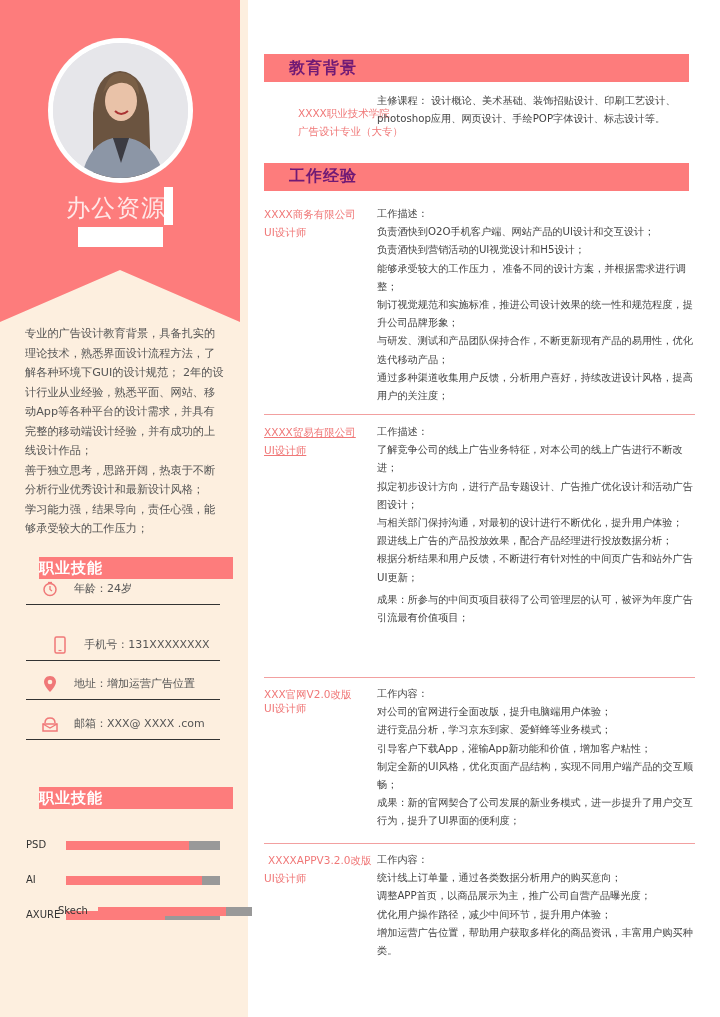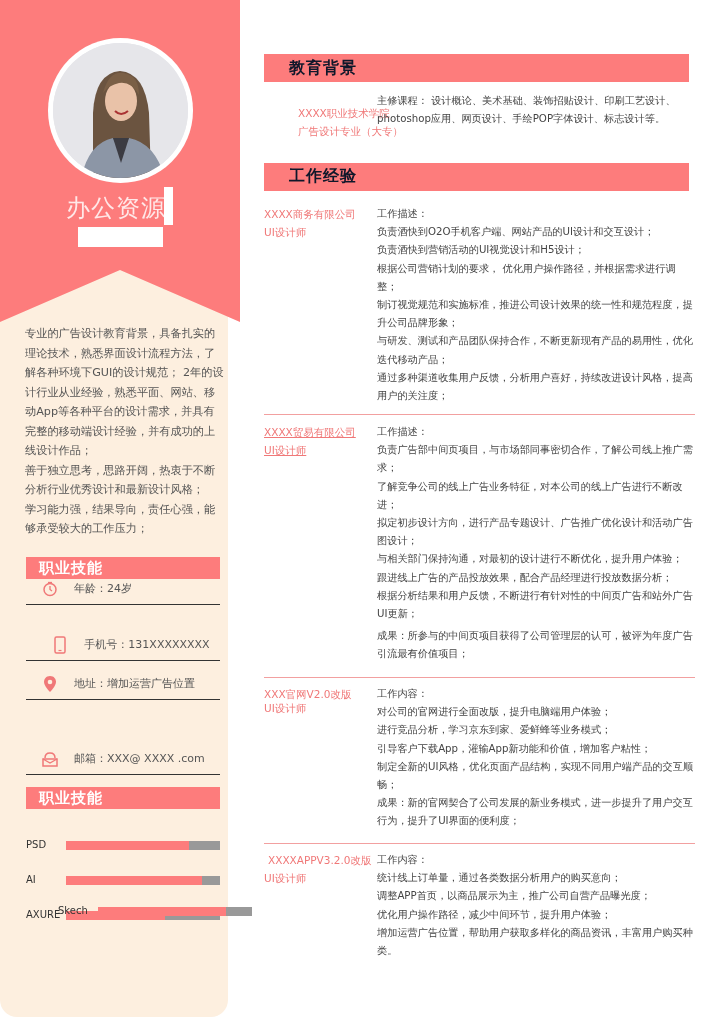--- a/index.html
+++ b/index.html
@@ -1,44 +1,44 @@
 <!DOCTYPE html>
 <html><head>
 <meta charset="utf-8">
 <style>
   * { box-sizing: border-box; margin: 0; padding: 0; }
   html, body { width: 720px; height: 1017px; background: #ffffff; overflow: hidden; }
   body { font-family: "DejaVu Sans", "Liberation Sans", sans-serif; color: #444; position: relative; }
 
-  .sidebar { position: absolute; left: 0; top: 0; width: 228px; height: 1017px; background: #fdefdf; border-radius: 17px; }
+  .sidebar { position: absolute; left: 0; top: 0; width: 248px; height: 1017px; background: #fdefdf; }
   .sidebar-top { position: absolute; left: 0; top: 0; width: 240px; height: 322px; background: #fd7c7c;
     clip-path: polygon(0 0, 240px 0, 240px 322px, 120px 270px, 0 322px); }
   .avatar-ring { position: absolute; left: 48px; top: 38px; width: 145px; height: 145px; border-radius: 50%;
     background: #ffffff; padding: 5px; }
   .avatar { width: 135px; height: 135px; border-radius: 50%; background: #e6e6ea; overflow: hidden; position: relative; }
   .avatar svg { width: 100%; height: 100%; display: block; }
   .name { position: absolute; left: 66px; top: 192px; font-size: 24px; color: #ffe8e8; letter-spacing: 1px; }
   .name-cursor { position: absolute; left: 164px; top: 187px; width: 9px; height: 38px; background: #fff; }
   .name-sub { position: absolute; left: 78px; top: 227px; width: 85px; height: 20px; background: #fff; }
 
   .intro { position: absolute; left: 25px; top: 324px; width: 200px; font-size: 11.2px; line-height: 19.5px; color: #555; }
   .intro p { margin: 0; }
 
-  .side-title { position: absolute; left: 26px; width: 194px; height: 22px; background: #fd7c7c; color: #fff;
-    font-size: 15px; font-weight: bold; padding-left: 13px; line-height: 22px; letter-spacing: 1px; }
+  .side-title { position: absolute; left: 39px; width: 194px; height: 22px; background: #fd7c7c; color: #fff;
+    font-size: 15px; font-weight: bold; line-height: 22px; letter-spacing: 1px; }
   .info-row { position: absolute; left: 26px; width: 194px; height: 32px; border-bottom: 1.5px solid #333; display: flex; align-items: center; }
   .info-row .ic { width: 20px; height: 20px; margin-left: 14px; margin-right: 14px; display: flex; align-items: center; justify-content: center; }
   .info-row .lbl { font-size: 11px; color: #555; }
 
   .skill { position: absolute; left: 26px; width: 194px; height: 14px; }
   .skill .sname { position: absolute; left: 0; top: -2px; font-size: 10px; color: #333; }
   .skill .bar { position: absolute; left: 40px; top: 0; width: 154px; height: 9px; background: #999; overflow: hidden; }
   .skill .fill { position: absolute; left: 0; top: 0; height: 9px; background: #fd7c7c; }
 
-  .main-title { position: absolute; left: 264px; width: 425px; height: 28px; background: #fd7c7c; color: #0f172a;
+  .main-title { position: absolute; left: 264px; width: 425px; height: 28px; background: #fd7c7c; color: #701a75;
     font-size: 16px; font-weight: bold; padding-left: 25px; line-height: 28px; letter-spacing: 1px; }
   .entry-left { position: absolute; left: 264px; width: 110px; font-size: 10.5px; line-height: 18px; color: #f07878; }
   .entry-right { position: absolute; left: 377px; width: 318px; font-size: 10.2px; line-height: 18.2px; color: #444; }
   .entry-right p { margin: 0; }
   .sep { position: absolute; left: 264px; width: 431px; height: 1px; background: #f2a0a0; }
 </style>
 </head>
 <body>
 
 <div class="sidebar">
@@ -91,21 +91,21 @@
   </div>
   <div class="info-row" style="top:668px;">
     <span class="ic">
       <svg width="14" height="18" viewBox="0 0 14 18">
           <path d="M7 1 C3 1 1 4 1 7 C1 11 7 17 7 17 C7 17 13 11 13 7 C13 4 11 1 7 1 Z" fill="#f07878"></path>
           <circle cx="7" cy="7" r="2.3" fill="#fdefdf"></circle>
         </svg>
     </span>
     <span class="lbl">地址：增加运营广告位置</span>
   </div>
-  <div class="info-row" style="top:743px;">
+  <div class="info-row" style="top:708px;">
     <span class="ic">
       <svg width="18" height="16" viewBox="0 0 18 16">
           <path d="M4 7 Q4 2 9 2 Q14 2 14 7" stroke="#f07878" stroke-width="1.5" fill="none"></path>
           <rect x="2" y="8" width="14" height="7" stroke="#f07878" stroke-width="1.5" fill="none"></rect>
           <path d="M2 8 L9 12 L16 8" stroke="#f07878" stroke-width="1.3" fill="none"></path>
         </svg>
     </span>
     <span class="lbl">邮箱：XXX@ XXXX .com</span>
   </div>
 
@@ -149,34 +149,33 @@
 <div class="main-title" style="top:163px;font-family:Liberation Mono, monospace;">工作经验</div>
 
 <div class="entry-left" style="top:205px;">
   <div>XXXX商务有限公司</div>
   <div>UI设计师</div>
 </div>
 <div class="entry-right" style="top:205px;">
   <p>工作描述：</p>
   <p>负责酒快到O2O手机客户端、网站产品的UI设计和交互设计；</p>
   <p>负责酒快到营销活动的UI视觉设计和H5设计；</p>
-  <p>根据公司营销计划的要求， 优化用户操作路径，并根据需求进行调整；</p>
+  <p>能够承受较大的工作压力， 准备不同的设计方案，并根据需求进行调整；</p>
   <p>制订视觉规范和实施标准，推进公司设计效果的统一性和规范程度，提升公司品牌形象；</p>
   <p>与研发、测试和产品团队保持合作，不断更新现有产品的易用性，优化迭代移动产品；</p>
   <p>通过多种渠道收集用户反馈，分析用户喜好，持续改进设计风格，提高用户的关注度；</p>
 </div>
 <div class="sep" style="top:414px;"></div>
 
 <div class="entry-left" style="top:423px;text-decoration:underline;">
   <div>XXXX贸易有限公司</div>
   <div>UI设计师</div>
 </div>
 <div class="entry-right" style="top:423px;">
   <p>工作描述：</p>
-  <p>负责广告部中间页项目，与市场部同事密切合作，了解公司线上推广需求；</p>
   <p>了解竞争公司的线上广告业务特征，对本公司的线上广告进行不断改进；</p>
   <p>拟定初步设计方向，进行产品专题设计、广告推广优化设计和活动广告图设计；</p>
   <p>与相关部门保持沟通，对最初的设计进行不断优化，提升用户体验；</p>
   <p>跟进线上广告的产品投放效果，配合产品经理进行投放数据分析；</p>
   <p>根据分析结果和用户反馈，不断进行有针对性的中间页广告和站外广告UI更新；</p>
   <p style="margin-top:4px;">成果：所参与的中间页项目获得了公司管理层的认可，被评为年度广告引流最有价值项目；</p>
 </div>
 <div class="sep" style="top:677px;"></div>
 
 <div class="entry-left" style="top:685px;">

